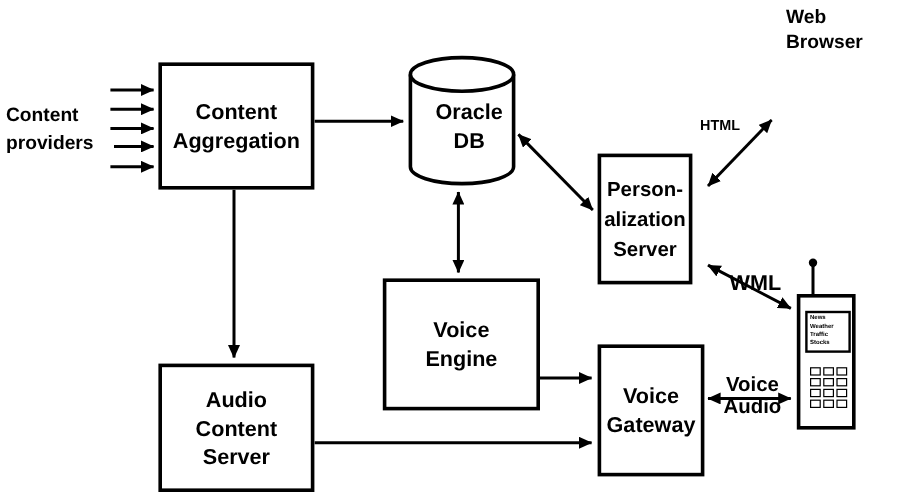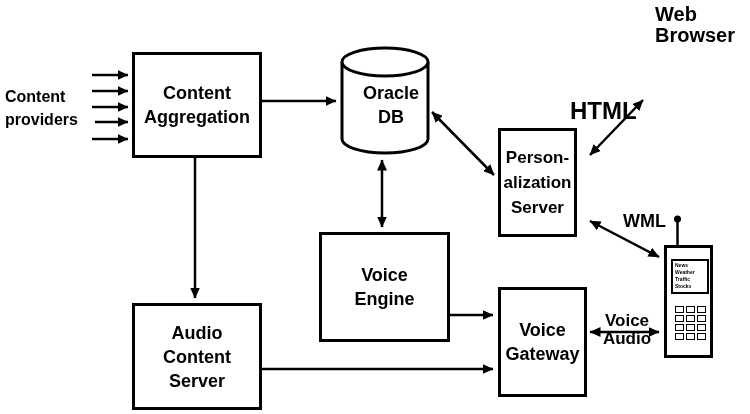--- a/index.html
+++ b/index.html
@@ -33,42 +33,42 @@
   }
   .node-text-lg { font-size: 18px; line-height: 24px; }
   .node-text-md { font-size: 17px; line-height: 25px; }
   
   #oracle-label {
     position: absolute; left: 342px; top: 64px; width: 98px; height: 82px;
     display: flex; align-items: center; justify-content: center; text-align: center;
     font-weight: bold; font-size: 18px; line-height: 24px; white-space: pre-line;
   }
   
-  #web-browser-title { left: 655px; top: 4px; font-size: 20px; line-height: 21px; }
+  #web-browser-title { left: 655px; top: 4px; font-size: 16px; line-height: 21px; }
   #web-browser-box { position: absolute; left: 647px; top: 47px; width: 98px; height: 110px;
     box-sizing: border-box; border: 3px solid #000; background: #fff; }
   #web-browser-screen { position: absolute; left: 4px; top: 4px; width: 84px; height: 74px;
     box-sizing: border-box; border: 3px solid #000;
     font-weight: bold; font-size: 14px; line-height: 17px; padding: 2px 0 0 5px;
     white-space: pre-line; }
   
   #phone-body { position: absolute; left: 664px; top: 245px; width: 49px; height: 113px;
     box-sizing: border-box; border: 3px solid #000; background: #fff; }
   #phone-screen { position: absolute; left: 4px; top: 11px; width: 38px; height: 35px;
     box-sizing: border-box; border: 2px solid #000;
     font-weight: bold; font-size: 5px; line-height: 7px; padding: 1px 0 0 2px;
     white-space: pre-line; overflow: hidden; }
   #phone-keypad { position: absolute; left: 8px; top: 58px;
     display: grid; grid-template-columns: repeat(3, 9px); grid-auto-rows: 7px;
     column-gap: 2px; row-gap: 2px; }
   .key { box-sizing: border-box; width: 9px; height: 7px; border: 1.5px solid #000; background: #fff; }
   
   #lbl-content-providers { left: 5px; top: 85px; font-size: 16px; line-height: 23px; }
-  #lbl-html { left: 570px; top: 97px; width: 60px; text-align: center; font-size: 24px; }
-  #lbl-wml  { left: 608px; top: 211px; width: 58px; text-align: right; font-size: 18px; }
+  #lbl-html { left: 570px; top: 97px; width: 60px; text-align: center; font-size: 12px; }
+  #lbl-wml  { left: 608px; top: 226px; width: 58px; text-align: left; font-size: 18px; }
   #lbl-voice-audio { left: 596px; top: 312px; width: 62px; text-align: center;
     font-size: 17px; line-height: 17.5px; }
 </style>
 </head>
 <body>
 
 <div id="canvas">
 
   <svg id="edges" viewBox="0 0 750 414" xmlns="http://www.w3.org/2000/svg">
     <defs>

